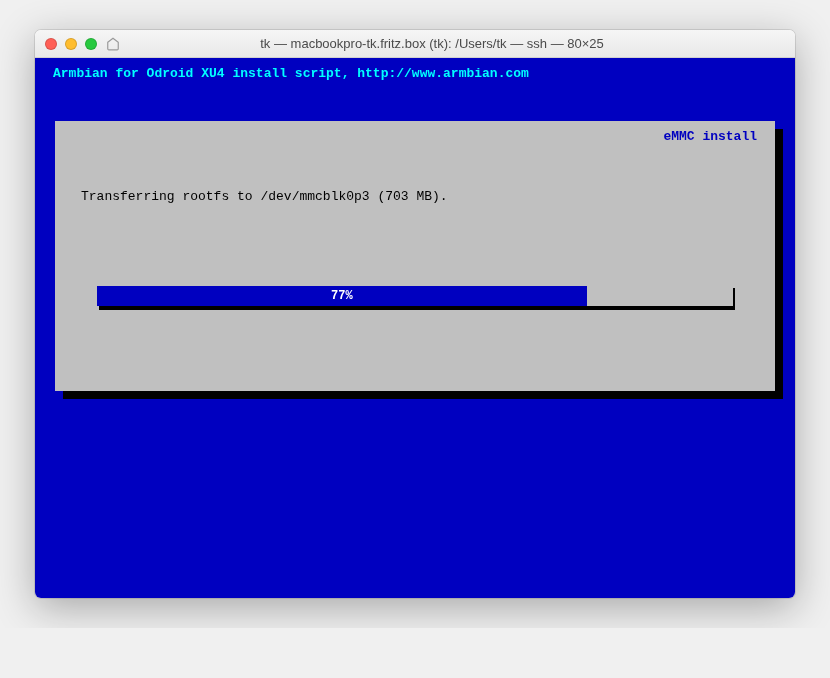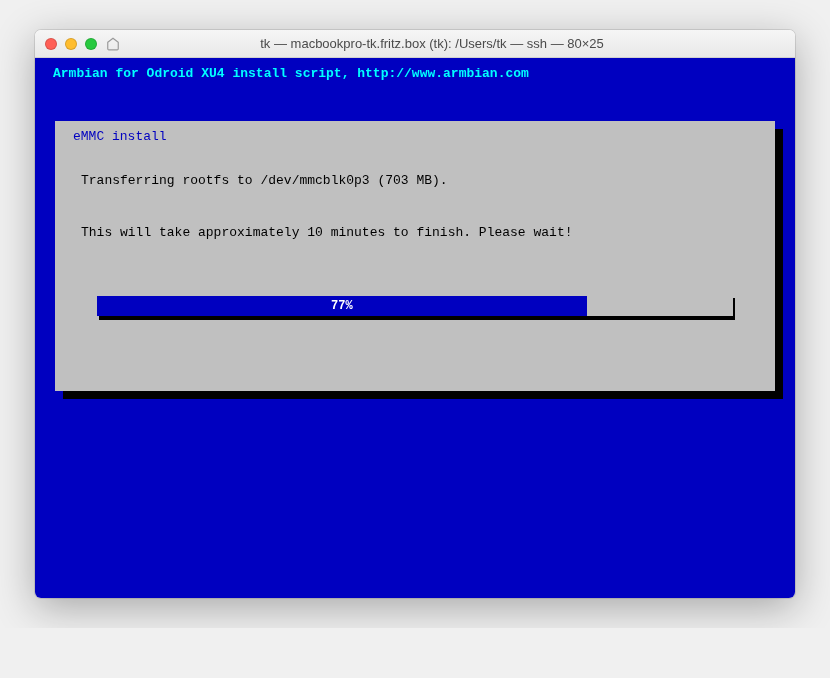--- a/index.html
+++ b/index.html
@@ -86,24 +86,24 @@
       bottom: -8px;
       background: #000;
     }
     .dialog {
       position: relative;
       background: #c0c0c0;
       padding: 8px 18px 24px 18px;
       min-height: 270px;
     }
     .dialog-title {
-      text-align: left;
+      text-align: right;
       color: #0000c0;
-      font-weight: normal;
-      margin-bottom: 24px;
+      font-weight: bold;
+      margin-bottom: 40px;
     }
     .dialog-text {
       color: #000;
       line-height: 2;
       margin-bottom: 50px;
       padding: 0 8px;
     }
     .progress-wrap {
       position: relative;
       margin: 0 24px;
@@ -155,21 +155,20 @@
   <div class="terminal">
     <div class="header-line">Armbian for Odroid XU4 install script, http://www.armbian.com</div>
 
     <div class="dialog-wrap">
       <div class="dialog-shadow"></div>
       <div class="dialog">
         <div class="dialog-title">eMMC install</div>
         <div class="dialog-text">
           <div>Transferring rootfs to /dev/mmcblk0p3 (703 MB).</div>
           <br>
-          <div>This will take approximately 10 minutes to finish. Please wait!</div>
         </div>
         <div class="progress-wrap">
           <div class="progress-shadow"></div>
           <div class="progress-bar">
             <div class="progress-fill" id="progress-fill" style="width: 77%;">
               <span>77%</span>
             </div>
           </div>
         </div>
       </div>

